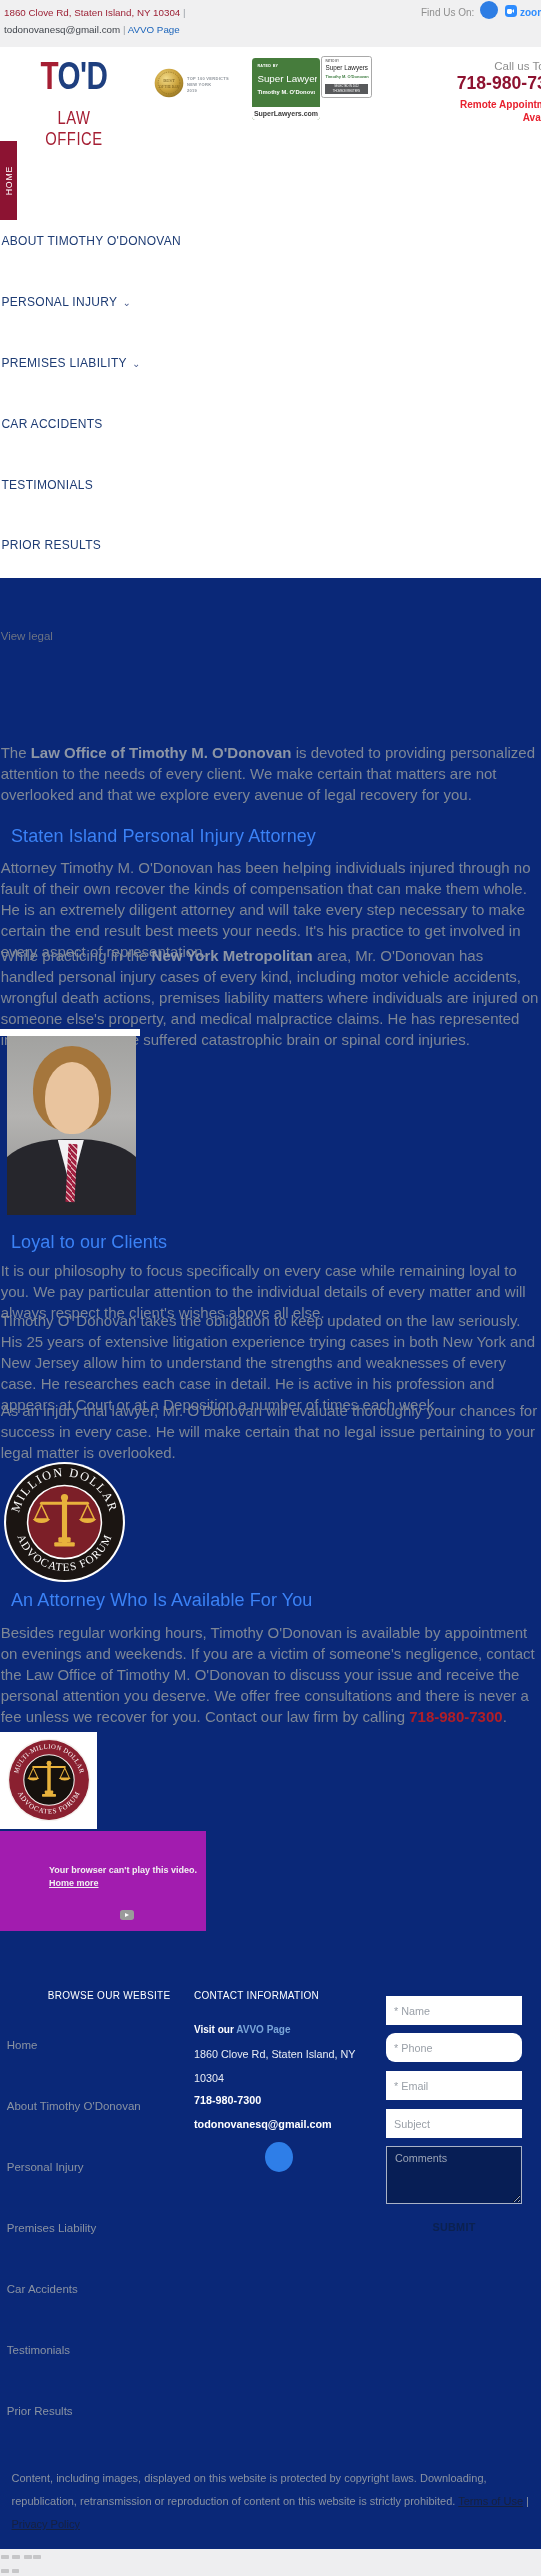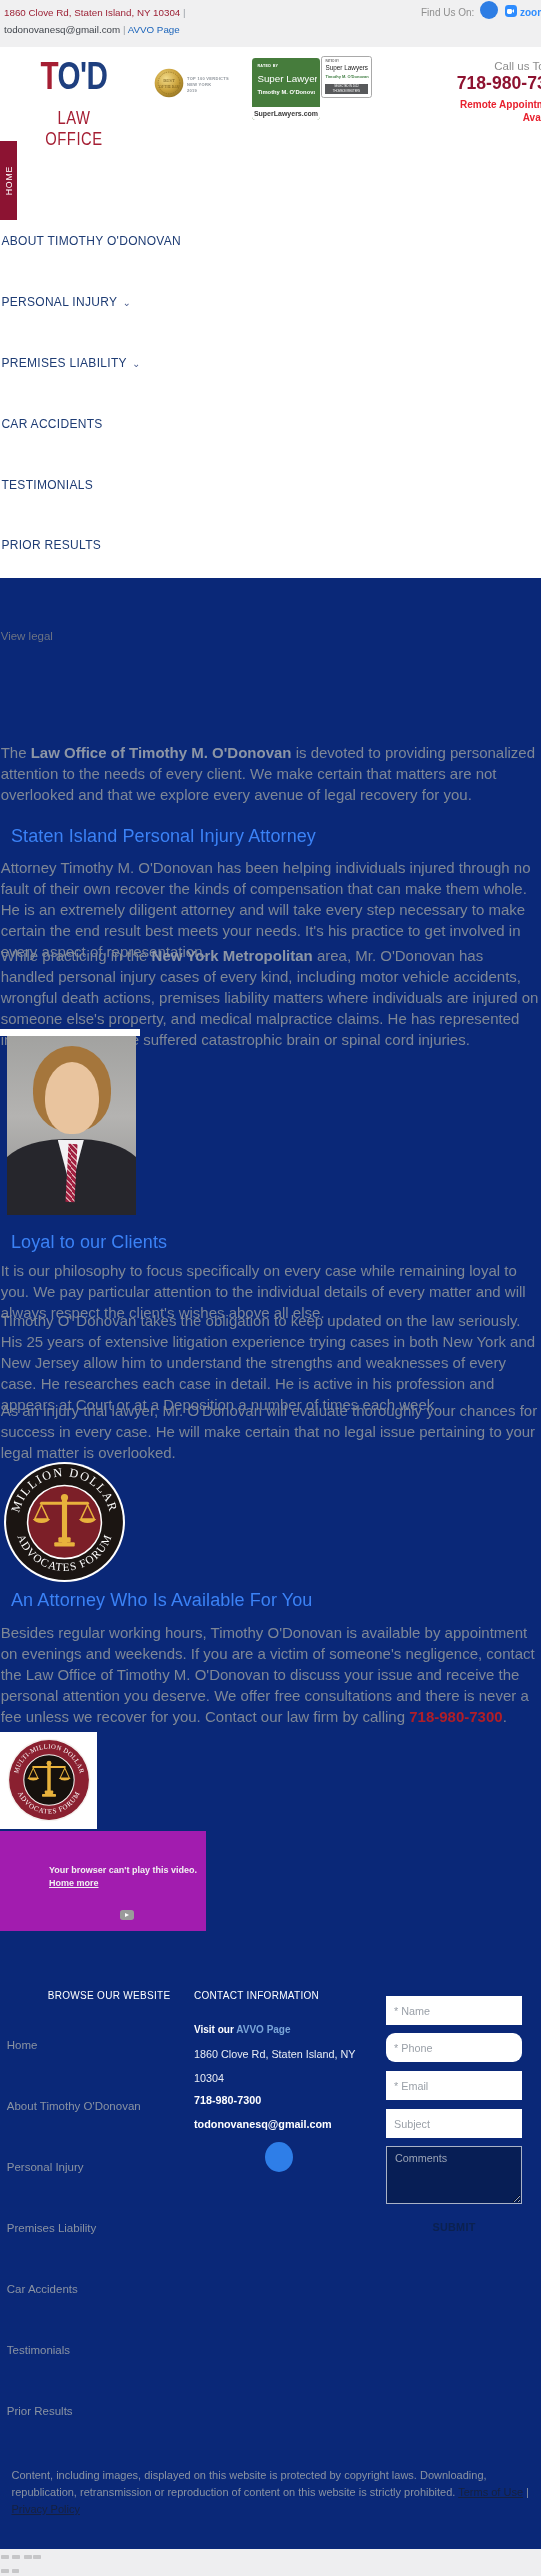--- a/index.html
+++ b/index.html
@@ -93,21 +93,21 @@
   .f-fb{position:absolute;left:265px;top:2142px;width:28px;height:30px;border-radius:50%;background:#2e7ee8;cursor:pointer;}
   .f-input{position:absolute;left:386px;width:136px;height:29px;border:none;border-radius:0;background:#ffffff;
            box-sizing:border-box;padding:0 8px;font-size:10.8px;font-family:"Liberation Sans",sans-serif;color:#333;}
   .f-input::placeholder{color:#9aa0a8;}
   .fi-name{top:1996px;} .fi-phone{top:2033px;border-radius:9px;} .fi-email{top:2071px;} .fi-subject{top:2109px;}
   .f-comments{position:absolute;left:386px;top:2146px;width:136px;height:58px;background:#071e55;border:0.7px solid #aab3c6;
               box-sizing:border-box;padding:5.4px 8px;font-size:10.8px;font-family:"Liberation Sans",sans-serif;color:#dfe4ee;resize:both;}
   .f-comments::placeholder{color:#9aa3b5;}
   .f-submit{position:absolute;left:386px;top:2220px;width:136px;background:transparent;border:none;cursor:pointer;
             font-size:10.8px;font-weight:bold;letter-spacing:0.3px;color:#0b2150;font-family:"Liberation Sans",sans-serif;}
-  .f-copy{position:absolute;left:11.5px;top:2467px;width:518px;font-size:11px;line-height:17px;color:#8a93a2;margin:0;}
+  .f-copy{position:absolute;left:11.5px;top:2467px;width:518px;font-size:11px;line-height:23px;color:#8a93a2;margin:0;}
   .f-copy a{color:#16213f;text-decoration:underline;cursor:pointer;}
   .bottombar{position:absolute;left:0;top:2549px;width:541px;height:27px;background:#eeeef0;}
   .dash{position:absolute;height:4px;border-radius:0.7px;background:#c6c6c8;}
   
   .seal-text{font-family:"Liberation Serif",serif;}
 </style>
 </head>
 <body>
 
 <div class="page">

